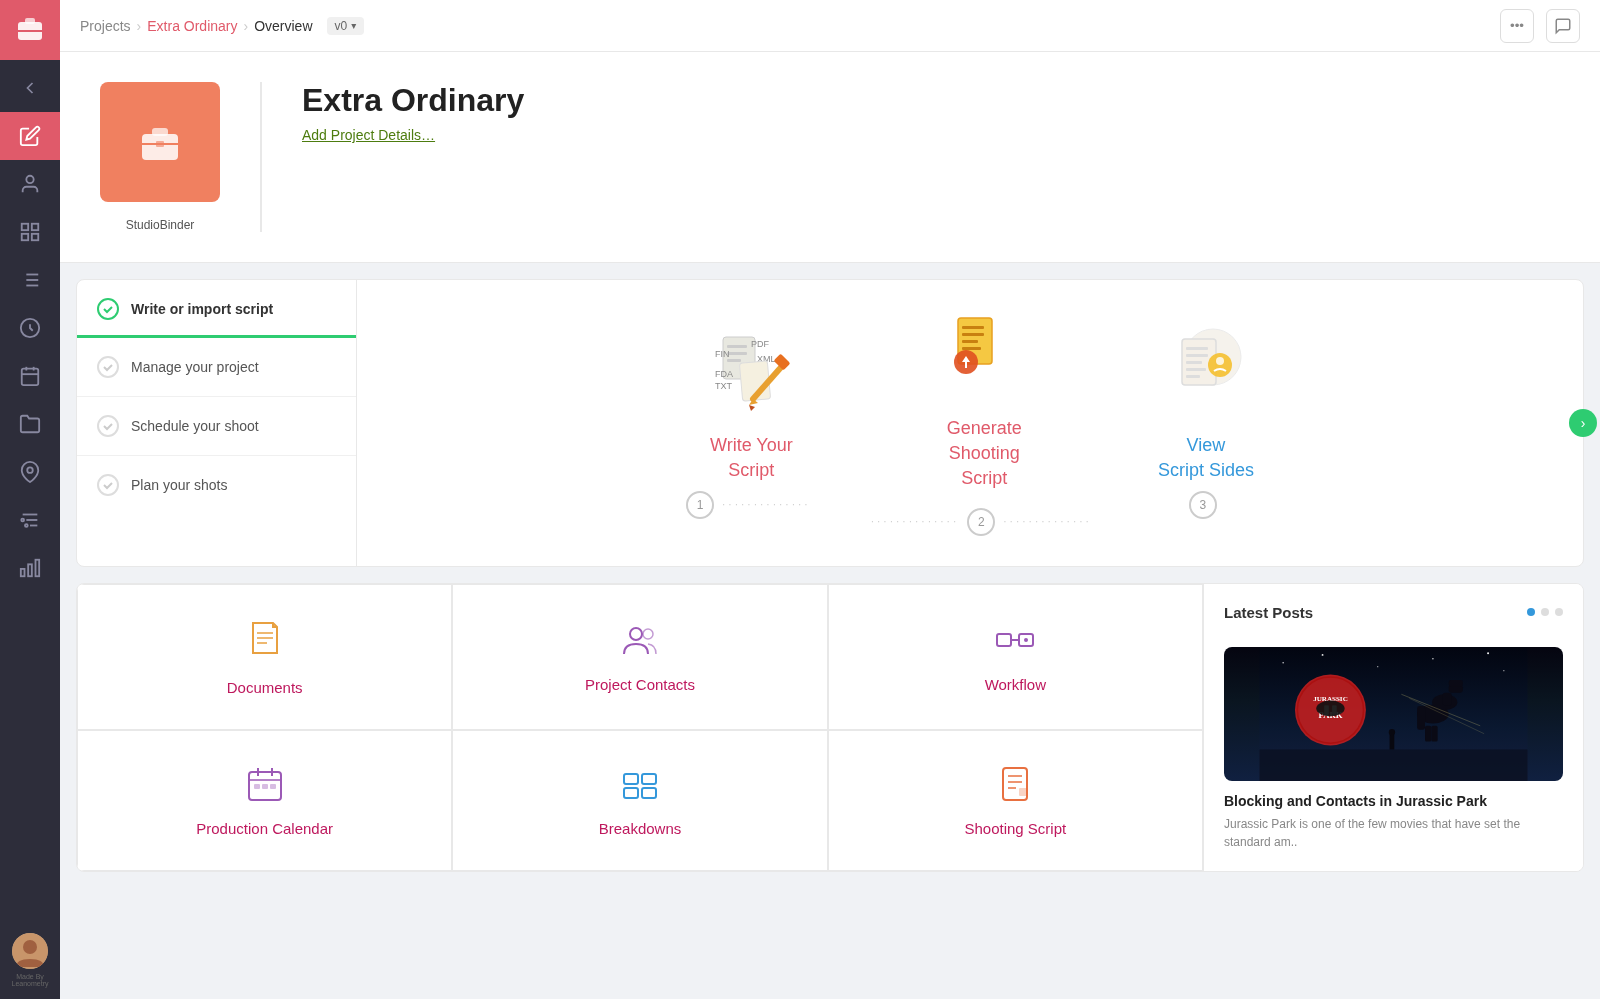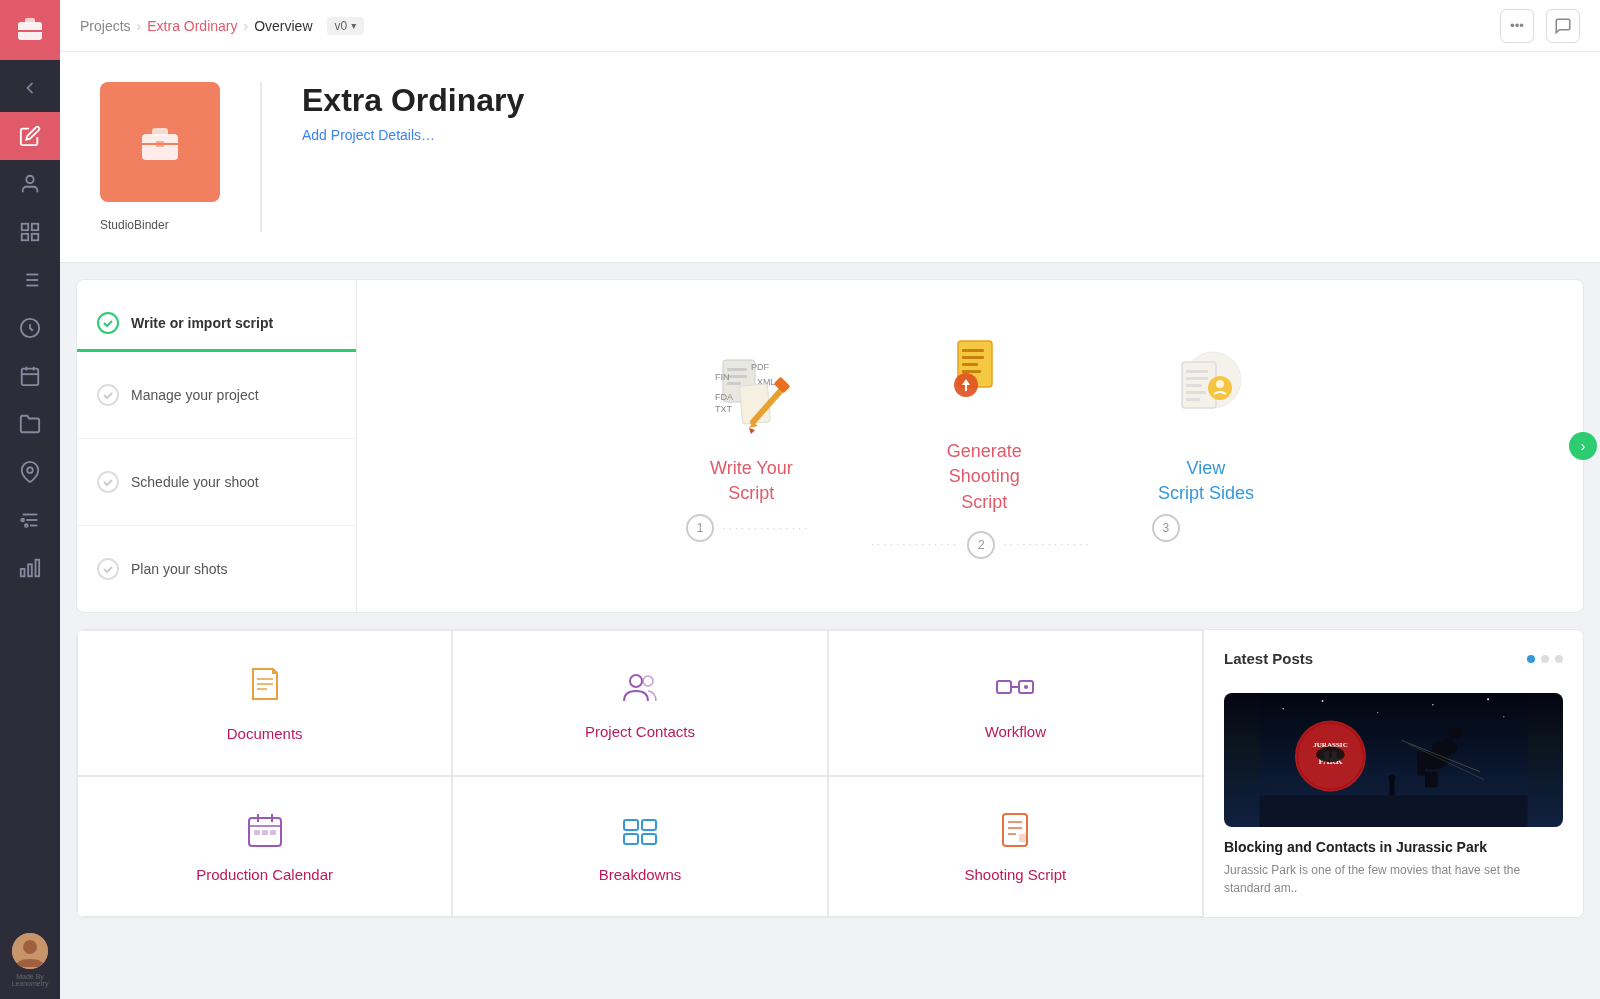--- a/index.html
+++ b/index.html
@@ -111,28 +111,28 @@
       flex-shrink: 0;
     }
     .project-thumb-label {
       font-size: 12px; color: #555; margin-top: 8px; text-align: center;
     }
     .project-divider {
       width: 2px; background: #e8e8e8; align-self: stretch; margin: 0 10px;
     }
     .project-info { display: flex; flex-direction: column; justify-content: center; }
     .project-title { font-size: 32px; font-weight: 700; color: #222; margin-bottom: 8px; }
-    .project-subtitle { font-size: 14px; color: #3b82f6; cursor: pointer; }
+    .project-subtitle { font-size: 14px; color: #4d7c0f; cursor: pointer; text-decoration: underline; }
     .steps-list {
       width: 280px;
       flex-shrink: 0;
       border-right: 1px solid #e8e8e8;
     }
     .step-item {
-      padding: 32px 20px;
+      padding: 18px 20px;
       display: flex; align-items: center; gap: 12px;
       border-bottom: 1px solid #f0f0f0;
       cursor: pointer; font-size: 14px; color: #555;
     }
     .step-check {
       width: 22px; height: 22px; border-radius: 50%;
       border: 2px solid #ddd;
       display: flex; align-items: center; justify-content: center;
       flex-shrink: 0;
     }
@@ -322,21 +322,21 @@
         <svg viewBox="0 0 24 24" fill="none" stroke="currentColor" stroke-width="2" width="18" height="18">
             <path d="M21 15a2 2 0 01-2 2H7l-4 4V5a2 2 0 012-2h14a2 2 0 012 2z"></path>
           </svg>
       </button>
     </div>
   </div>
 
   <div class="content">
 
     <div class="project-header">
-      <div style="display:flex; flex-direction:column; align-items:flex-start; gap:8px;">
+      <div style="display:flex; flex-direction:column; align-items:center; gap:8px;">
         <div class="project-thumb">
           <svg width="52" height="52" viewBox="0 0 52 52">
             <rect x="8" y="18" width="36" height="26" rx="4" fill="white" opacity="0.85"></rect>
             <rect x="18" y="12" width="16" height="8" rx="3" fill="white" opacity="0.7"></rect>
             <line x1="8" y1="28" x2="44" y2="28" stroke="#f08060" stroke-width="2"></line>
             <rect x="22" y="25" width="8" height="6" rx="1" fill="#f08060" opacity="0.6"></rect>
           </svg>
         </div>
         <span class="project-thumb-label">StudioBinder</span>
       </div>
@@ -432,21 +432,21 @@
             </div>
             <span class="step-action-label" style="color:#e05a6a;">Generate<br>Shooting Script</span>
           </div>
           <div style="display:flex; align-items:center; margin-top:8px; gap:8px;">
             <span style="color:#ccc; letter-spacing:3px; font-size:10px;">··············</span>
             <div class="step-number">2</div>
             <span style="color:#ccc; letter-spacing:3px; font-size:10px;">··············</span>
           </div>
         </div>
 
-        <div style="display:flex; flex-direction:column; gap:0;">
+        <div style="display:flex; flex-direction:column; align-items:center; gap:0;">
           <div class="step-action">
             <div class="step-action-img">
               <svg width="90" height="90" viewBox="0 0 90 90">
                 <ellipse cx="55" cy="30" rx="28" ry="28" fill="#f0ebe0" stroke="#ddd" stroke-width="1" opacity="0.6"></ellipse>
                 <rect x="24" y="12" width="34" height="46" rx="3" fill="#f5f0e8" stroke="#ddd" stroke-width="1.5"></rect>
                 <rect x="28" y="20" width="22" height="3" rx="1" fill="#ddd"></rect>
                 <rect x="28" y="27" width="22" height="3" rx="1" fill="#ddd"></rect>
                 <rect x="28" y="34" width="16" height="3" rx="1" fill="#ddd"></rect>
                 <rect x="28" y="41" width="20" height="3" rx="1" fill="#ddd"></rect>
                 <rect x="28" y="48" width="14" height="3" rx="1" fill="#ddd"></rect>

